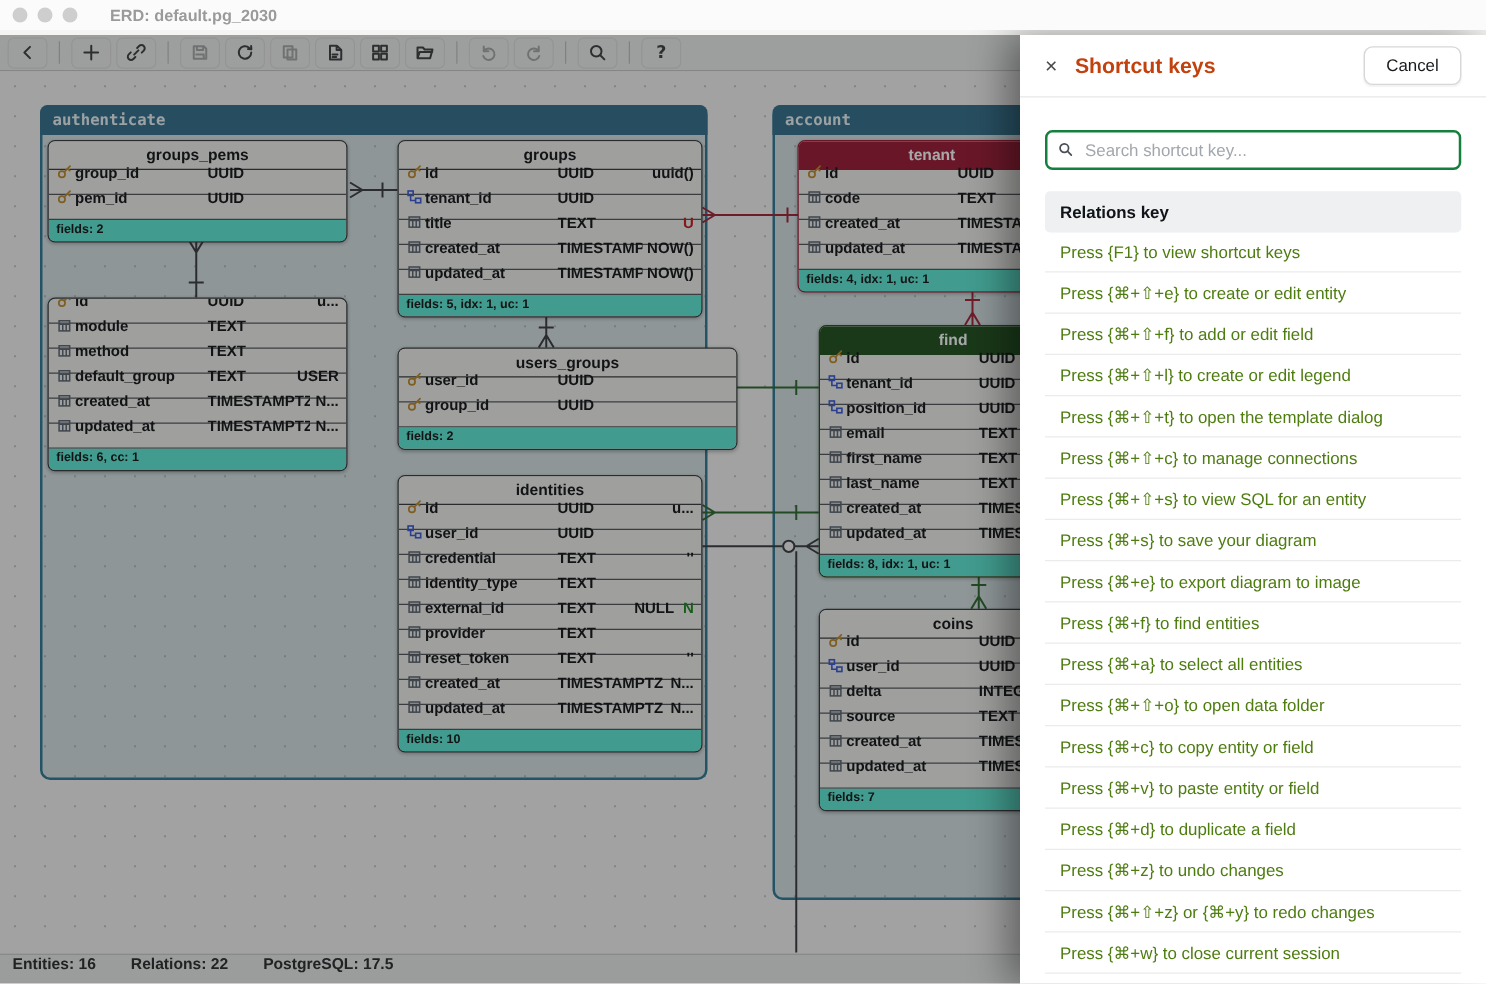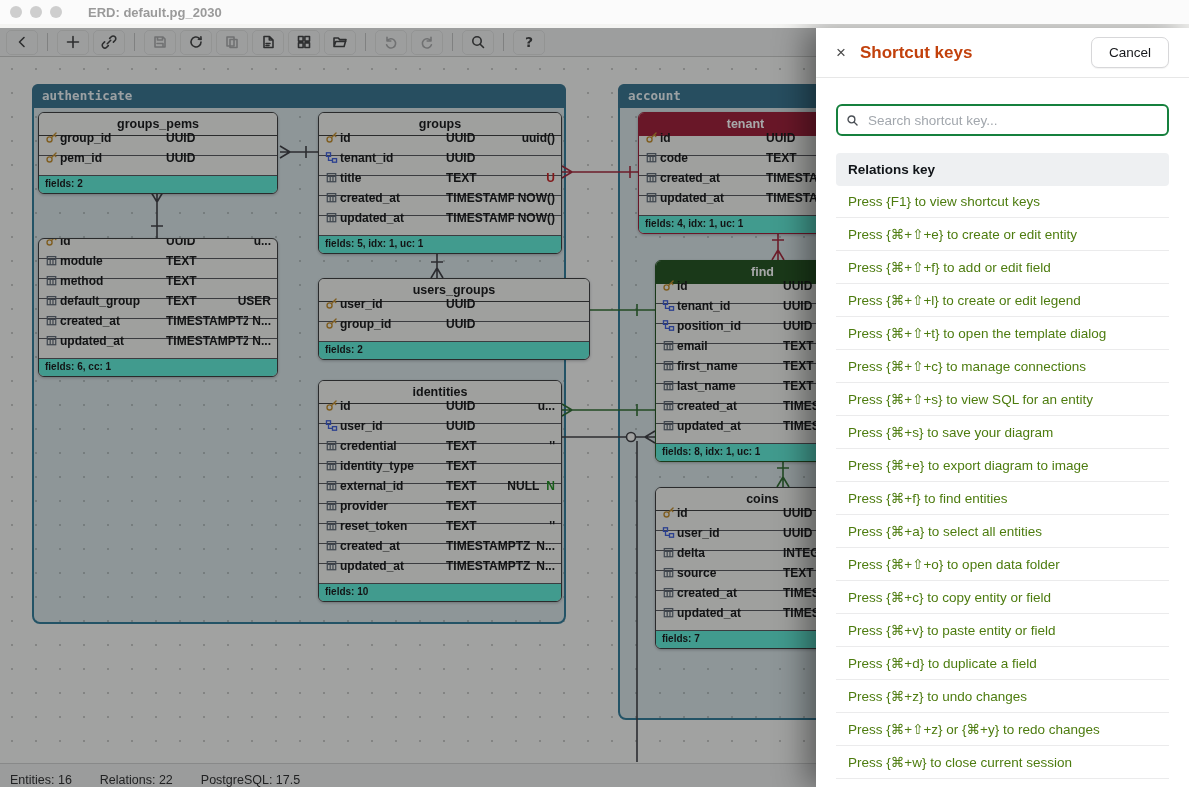--- a/index.html
+++ b/index.html
@@ -51,22 +51,22 @@
   .f-ic{flex:0 0 18px;display:flex;justify-content:center;align-items:center;}
   .f-ic svg{width:13px;height:13px;}
   .f-name{flex:0 0 106px;overflow:hidden;}
   .f-type{flex:1 1 auto;overflow:hidden;}
   .f-extra{margin-left:4px;}
   .f-flag{margin-left:7px;font-weight:700;}
   .e-foot{height:17px;line-height:16px;font-size:10px;padding:0 6px;background:#5eead4;}
 
   
   .statusbar{position:absolute;left:0;top:763px;width:816px;height:24px;background:#ececea;border-top:1px solid #cfcfcd;
-             display:flex;align-items:flex-end;gap:28px;padding:0 10px;box-sizing:border-box;
-             font-size:12.5px;color:#2b2b2b;}
+             display:flex;align-items:flex-start;gap:28px;padding:0 10px;box-sizing:border-box;
+             font-size:12.5px;color:#2b2b2b;font-weight:bold;}
 
   
   .dim{position:absolute;left:0;top:28px;width:816px;height:759px;background:rgba(15,18,22,0.37);z-index:5;}
 
   
   .panel{position:absolute;left:816px;top:28px;width:373px;height:759px;background:#ffffff;z-index:20;
          box-shadow:-10px 0 30px rgba(0,0,0,0.42);display:flex;flex-direction:column;box-sizing:border-box;}
   .p-head{height:49px;display:flex;align-items:center;padding:0 20px;border-bottom:1px solid #e7e7e7;flex:0 0 auto;}
   .p-close{font-size:17px;color:#4a4a4a;cursor:pointer;line-height:1;}
   .p-title{margin-left:14px;font-size:17px;font-weight:700;color:#c2410c;}

